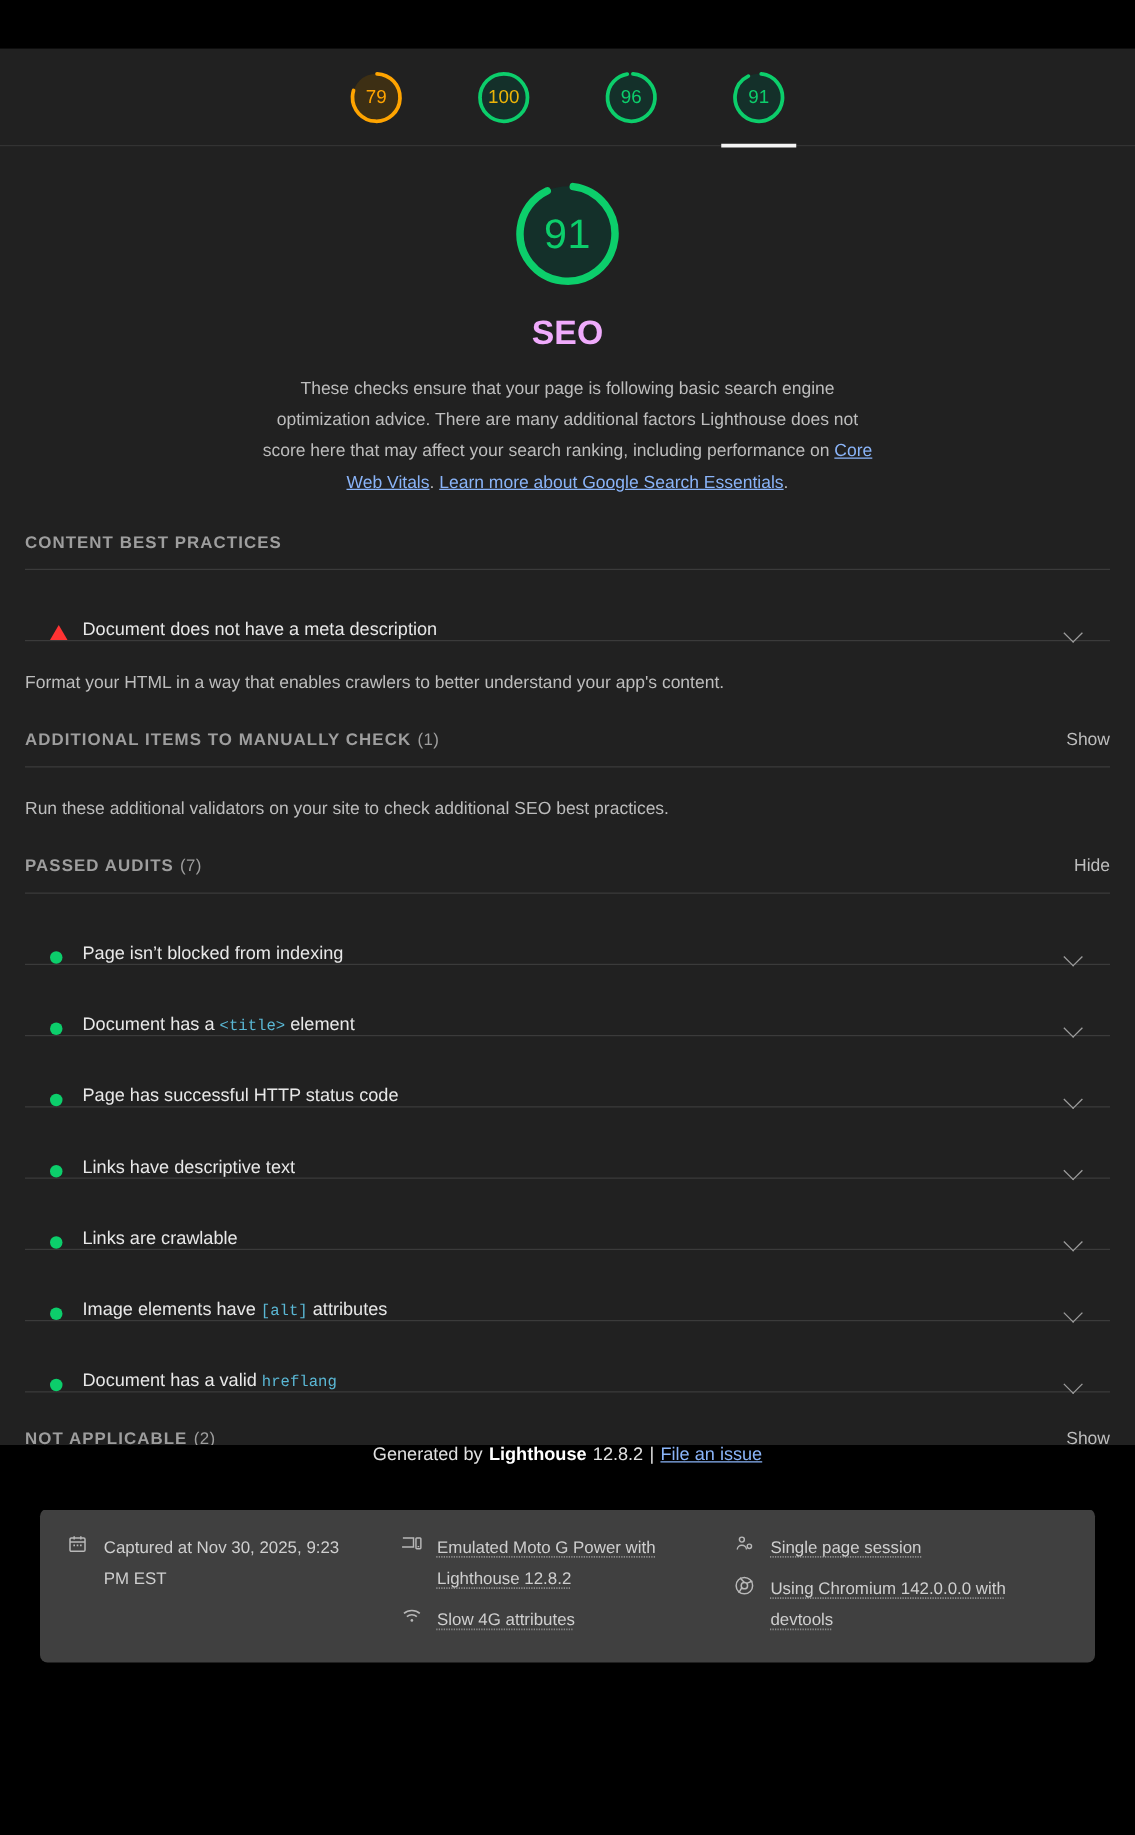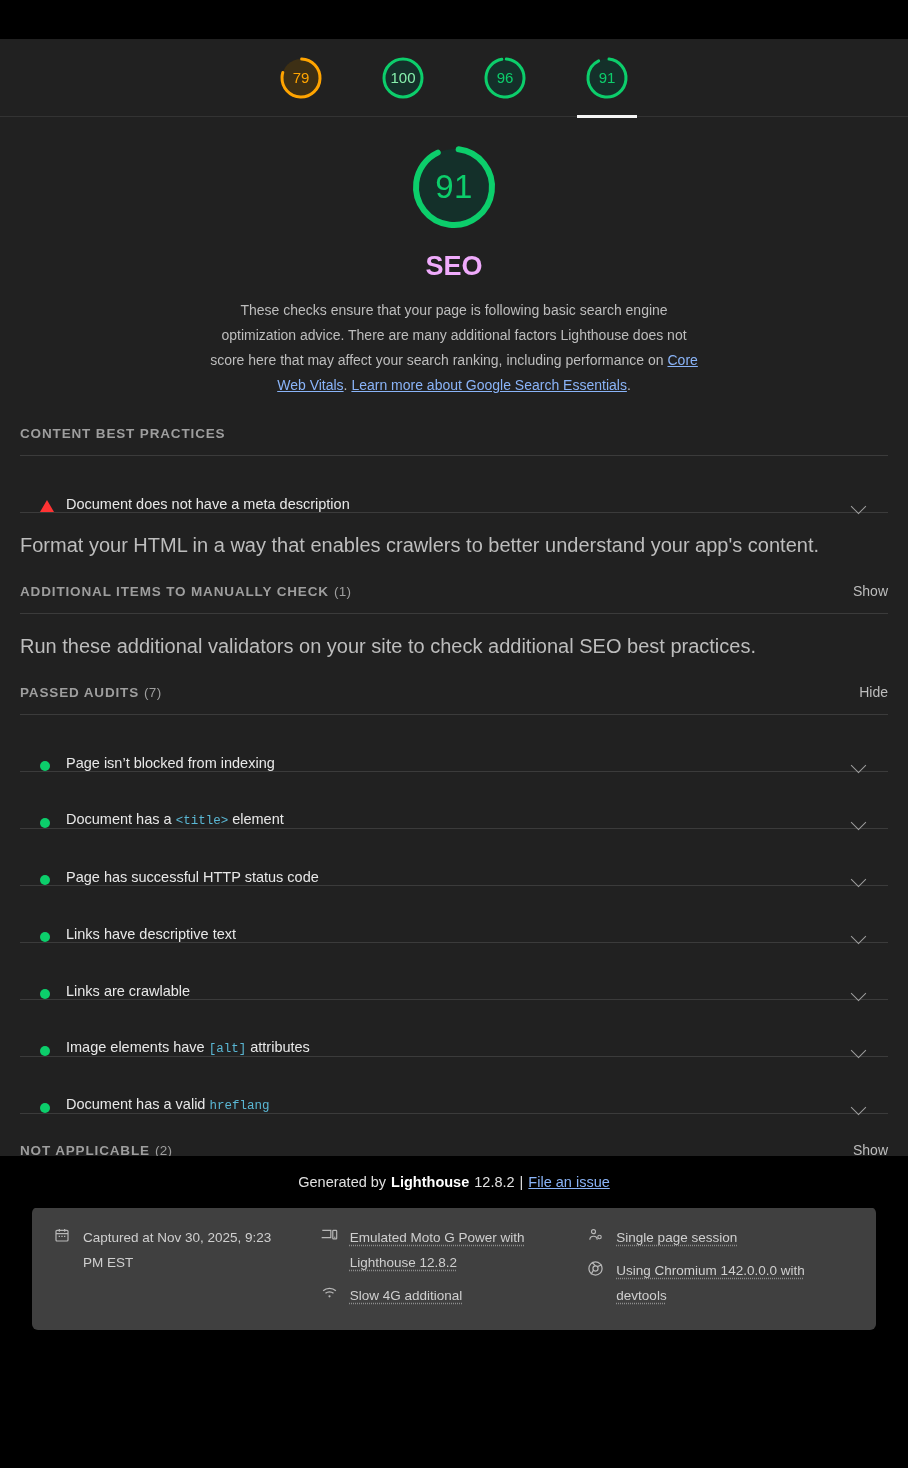--- a/index.html
+++ b/index.html
@@ -94,21 +94,21 @@
     font-family: "Liberation Mono", monospace; font-size: 12.5px; color: #5ab7d4;
   }
   .auditrow .chev { margin-left: auto; margin-right: 24px; }
   .chevglyph {
     display: block; width: 11px; height: 11px;
     border-right: 1.6px solid #9e9e9e; border-bottom: 1.6px solid #9e9e9e;
     transform: rotate(45deg); margin-top: -4px;
   }
 
   .groupdesc {
-    font-size: 20px; color: #bdbdbd; padding: 22px 0 0 0; line-height: 20px;
+    font-size: 14px; color: #bdbdbd; padding: 22px 0 0 0; line-height: 20px;
   }
 
   
   .metawrap { padding: 34px 32px 0 32px; }
   .metapanel {
     background: #404040; border-radius: 6px;
     padding: 18px 22px 22px 22px;
     display: flex; gap: 0;
   }
   .metacol { flex: 1; display: flex; flex-direction: column; gap: 8px; }
@@ -120,21 +120,21 @@
   .metaitem.tip .ml {
     text-decoration: underline dotted #8d8d8d; text-underline-offset: 3px;
     cursor: help;
   }
   svg.ic { display: block; }
 
   
   .footer {
     position: absolute; left: 0; right: 0; bottom: 0; height: 52px;
     background: #000; color: #e0e0e0;
-    display: flex; align-items: center; justify-content: center;
+    display: flex; justify-content: center;
     font-size: 14.5px; gap: 5px;
   }
   .footer b { color: #fff; }
   .footer a { color: #8ab4f8; text-decoration: underline; }
 </style>
 </head>
 <body>
 
 <div id="root">
 
@@ -149,21 +149,21 @@
         </svg>
         <span class="num" style="color:#ffa400">79</span>
       </div>
     </div>
     <div class="tab">
       <div class="minigauge">
         <svg class="ring" viewBox="0 0 44 44">
           <circle cx="22" cy="22" r="19" fill="#14302a"></circle>
           <circle cx="22" cy="22" r="19" fill="none" stroke="#0cce6b" stroke-width="3" stroke-linecap="round" stroke-dasharray="119 119" transform="rotate(-90 22 22)"></circle>
         </svg>
-        <span class="num" style="color:#86efac">100</span>
+        <span class="num" style="color:#eab308">100</span>
       </div>
     </div>
     <div class="tab">
       <div class="minigauge">
         <svg class="ring" viewBox="0 0 44 44">
           <circle cx="22" cy="22" r="19" fill="#14302a"></circle>
           <circle cx="22" cy="22" r="19" fill="none" stroke="#0cce6b" stroke-width="3" stroke-linecap="round" stroke-dasharray="114 119" transform="rotate(-86 22 22)"></circle>
         </svg>
         <span class="num" style="color:#0cce6b">96</span>
       </div>
@@ -332,21 +332,21 @@
             <span class="ml">Emulated Moto G Power with Lighthouse 12.8.2</span>
           </div>
           <div class="metaitem tip">
             <span class="mi">
               <svg class="ic" width="17" height="16" viewBox="0 0 24 24" fill="none" stroke="#b8b8b8" stroke-width="1.9">
                 <path d="M2.5 8.5C5 6.2 8.4 5 12 5s7 1.2 9.5 3.5"></path>
                 <path d="M6 12.5c1.7-1.5 3.8-2.3 6-2.3 2.2 0 4.3.8 6 2.3"></path>
                 <circle cx="12" cy="17" r="1.6" fill="#b8b8b8" stroke="none"></circle>
               </svg>
             </span>
-            <span class="ml">Slow 4G additional</span>
+            <span class="ml">Slow 4G attributes</span>
           </div>
         </div>
         <div class="metacol">
           <div class="metaitem tip">
             <span class="mi">
               <svg class="ic" width="17" height="16" viewBox="0 0 24 24" fill="none" stroke="#b8b8b8" stroke-width="1.7">
                 <circle cx="9" cy="7" r="3"></circle>
                 <path d="M3.5 19c0-3 2.5-5.2 5.5-5.2S14.5 16 14.5 19"></path>
                 <circle cx="18" cy="15" r="2.6"></circle>
               </svg>

